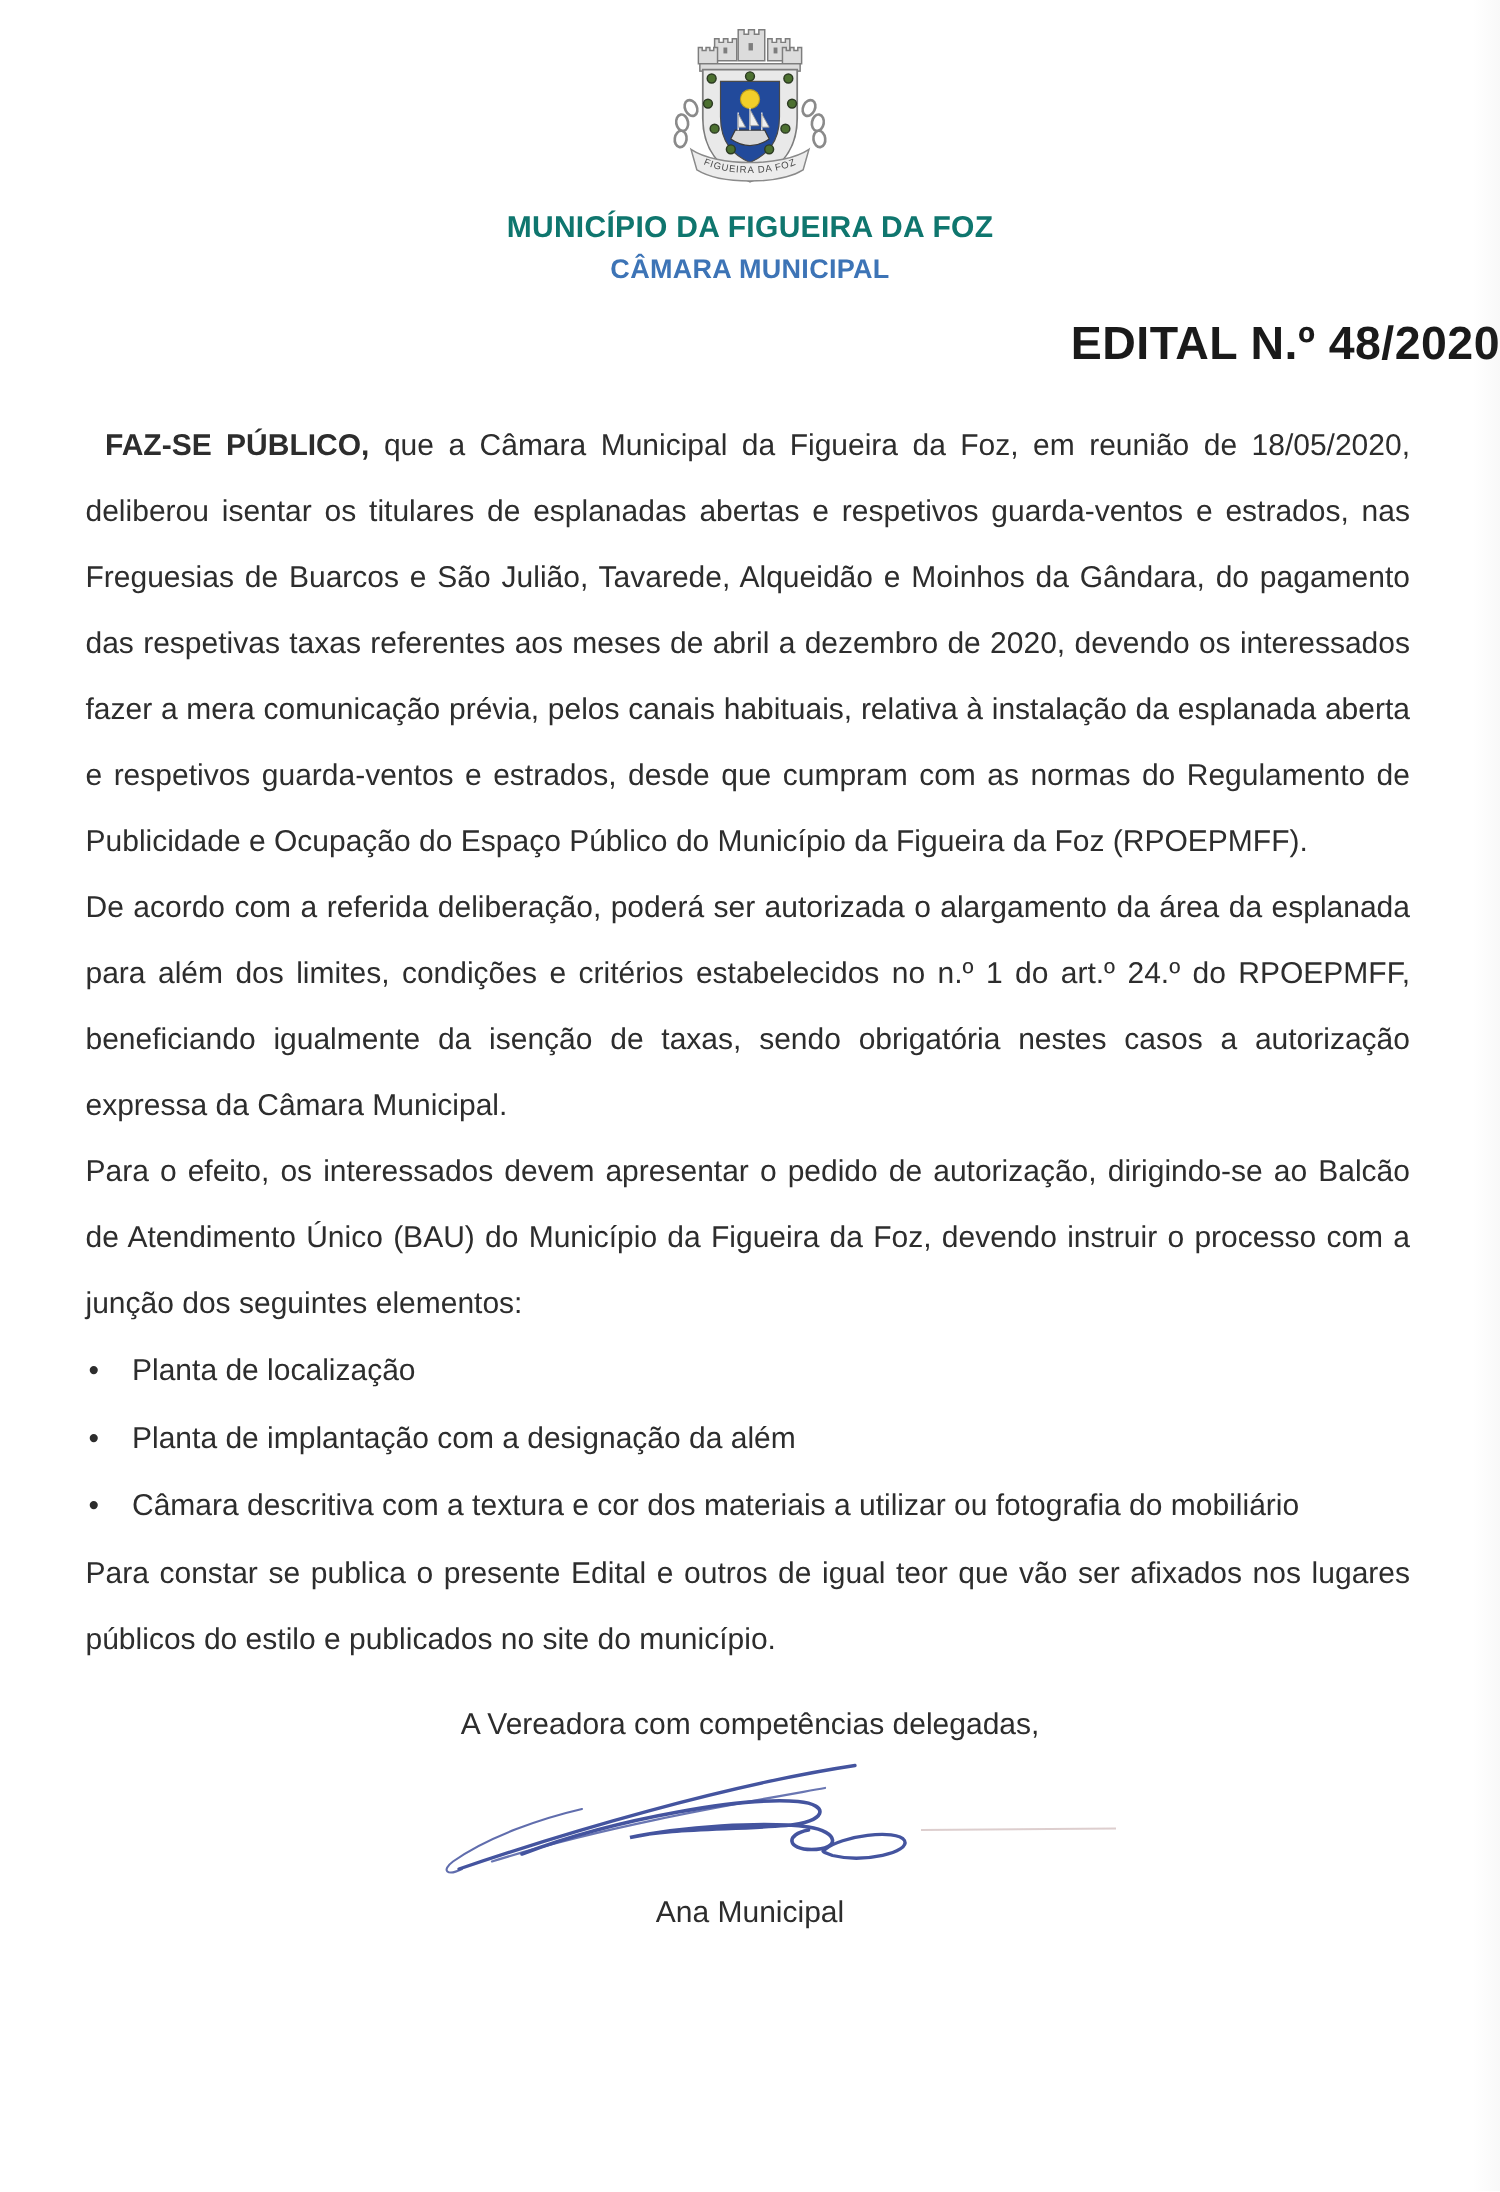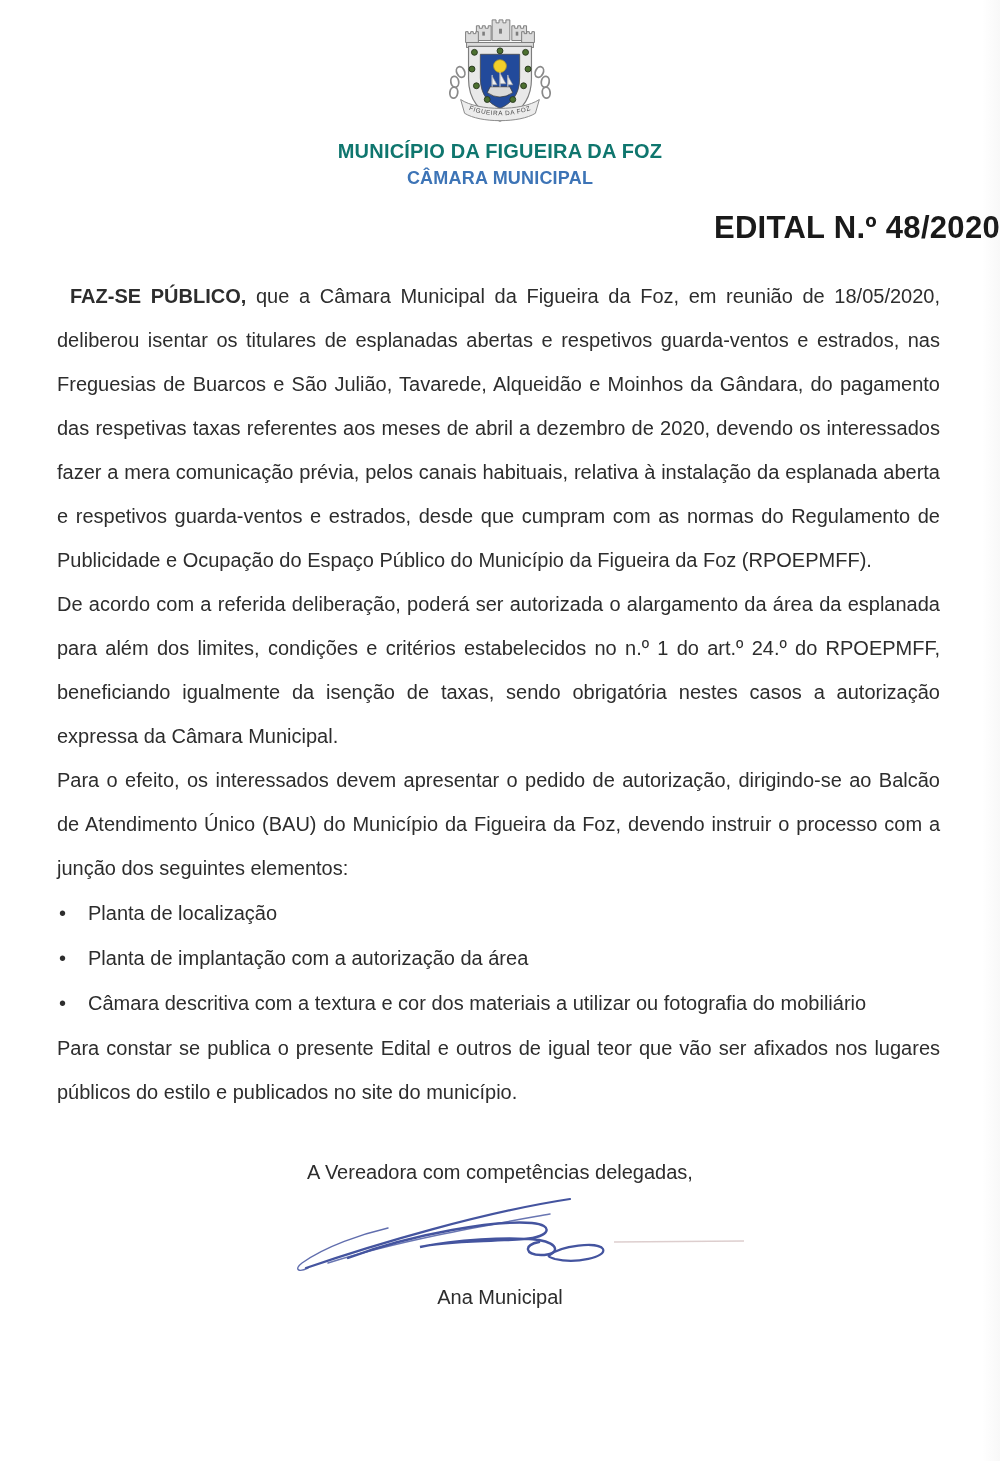--- a/index.html
+++ b/index.html
@@ -56,21 +56,21 @@
   }
   ul.bullet-list li::before {
     content:"•";
     position:absolute; left:2px; top:0;
     font-size:20px;
     color:#2d2d2d;
   }
 
   .closing-role {
     text-align:center;
-    margin-top:47px;
+    margin-top:24px;
     font-size:20px;
     color:#2d2d2d;
   }
 
   .sig-area { text-align:center; margin-top:0px; height:100px; position:relative; }
   .sig-area svg { position:relative; left:22px; }
 
   .signer-name {
     text-align:center;
     font-size:20px;
@@ -153,21 +153,21 @@
   </div>
 
   <div class="doc-title">EDITAL N.º 48/2020</div>
 
   <div class="body-text">
     <p><span class="lead-bold">FAZ-SE PÚBLICO,</span><span> que a Câmara Municipal da Figueira da Foz, em reunião de 18/05/2020, deliberou isentar os titulares de esplanadas abertas e respetivos guarda-ventos e estrados, nas Freguesias de Buarcos e São Julião, Tavarede, Alqueidão e Moinhos da Gândara, do pagamento das respetivas taxas referentes aos meses de abril a dezembro de 2020, devendo os interessados fazer a mera comunicação prévia, pelos canais habituais, relativa à instalação da esplanada aberta e respetivos guarda-ventos e estrados, desde que cumpram com as normas do Regulamento de Publicidade e Ocupação do Espaço Público do Município da Figueira da Foz (RPOEPMFF).</span></p>
     <p>De acordo com a referida deliberação, poderá ser autorizada o alargamento da área da esplanada para além dos limites, condições e critérios estabelecidos no n.º 1 do art.º 24.º do RPOEPMFF, beneficiando igualmente da isenção de taxas, sendo obrigatória nestes casos a autorização expressa da Câmara Municipal.</p>
     <p>Para o efeito, os interessados devem apresentar o pedido de autorização, dirigindo-se ao Balcão de Atendimento Único (BAU) do Município da Figueira da Foz, devendo instruir o processo com a junção dos seguintes elementos:</p>
     <ul class="bullet-list">
       <li>Planta de localização</li>
-      <li>Planta de implantação com a autorização da área</li>
+      <li>Planta de implantação com a designação da além</li>
       <li>Câmara descritiva com a textura e cor dos materiais a utilizar ou fotografia do mobiliário</li>
     </ul>
     <p>Para constar se publica o presente Edital e outros de igual teor que vão ser afixados nos lugares públicos do estilo e publicados no site do município.</p>
   </div>
 
   <div class="closing-role">A Vereadora com competências delegadas,</div>
 
   <div class="sig-area">
     <svg width="460" height="95" viewBox="0 0 460 95" aria-hidden="true">
       <g fill="none" stroke="#44549f" stroke-linecap="round">

